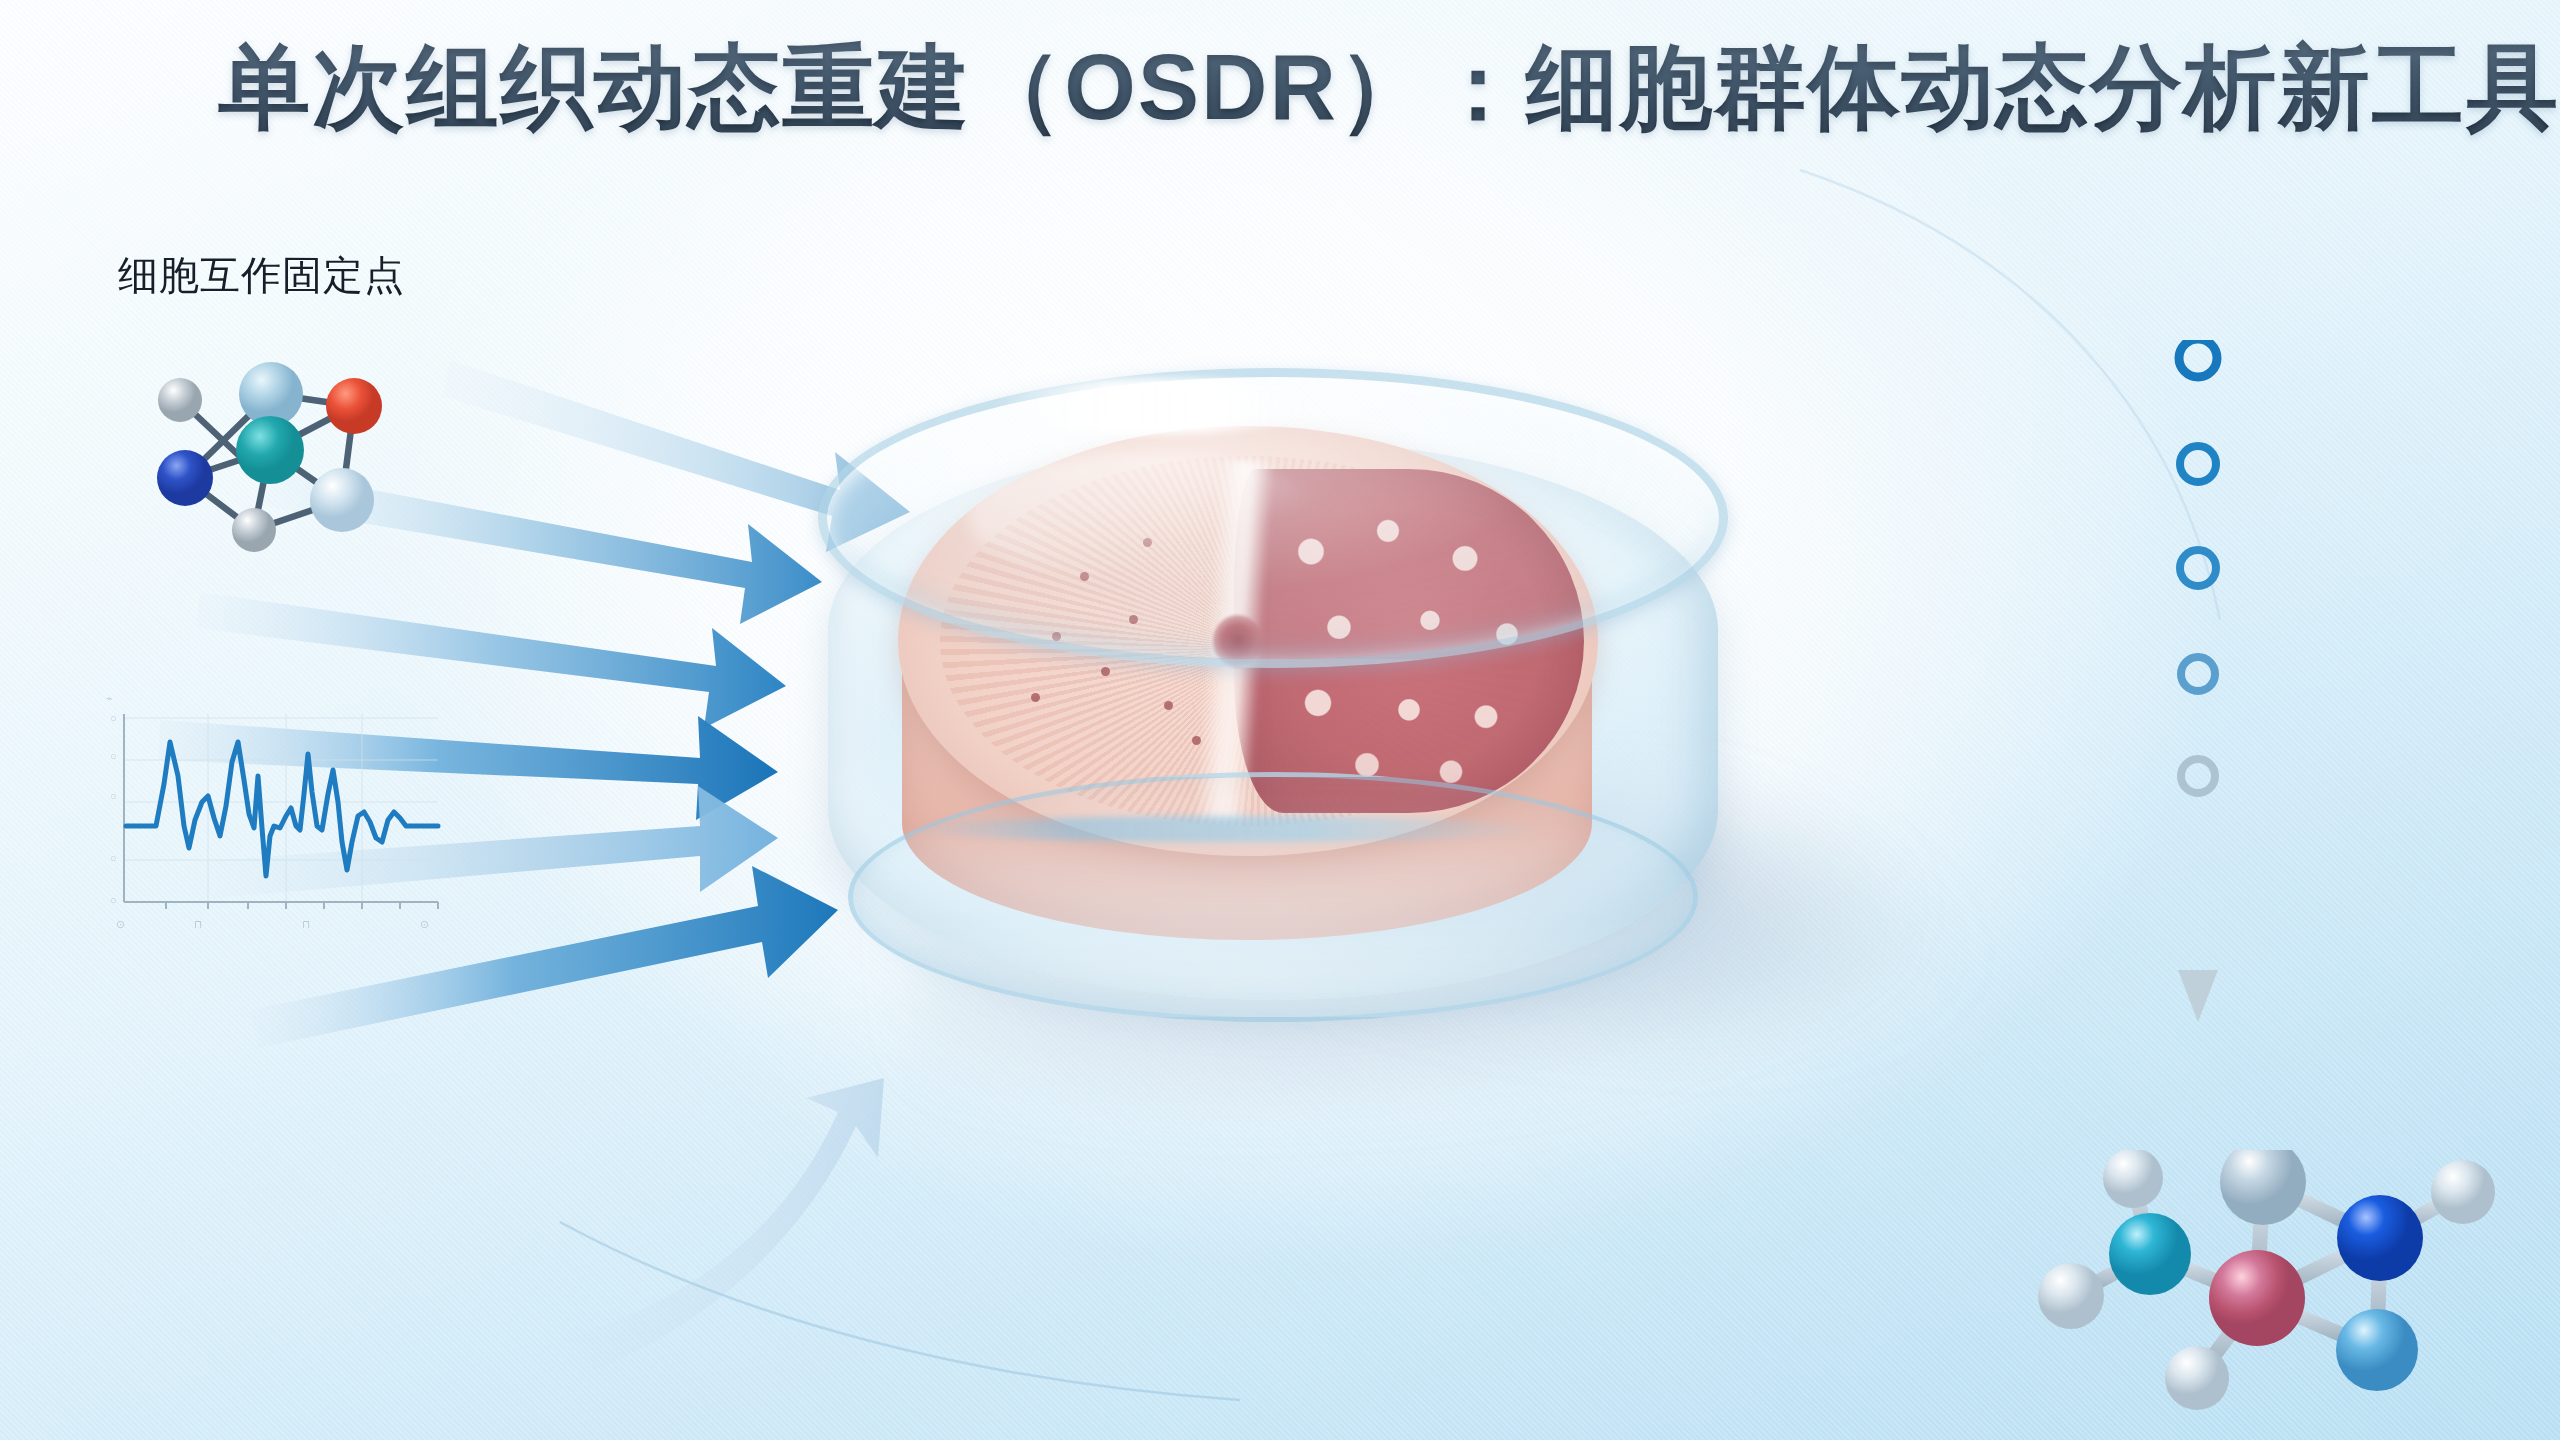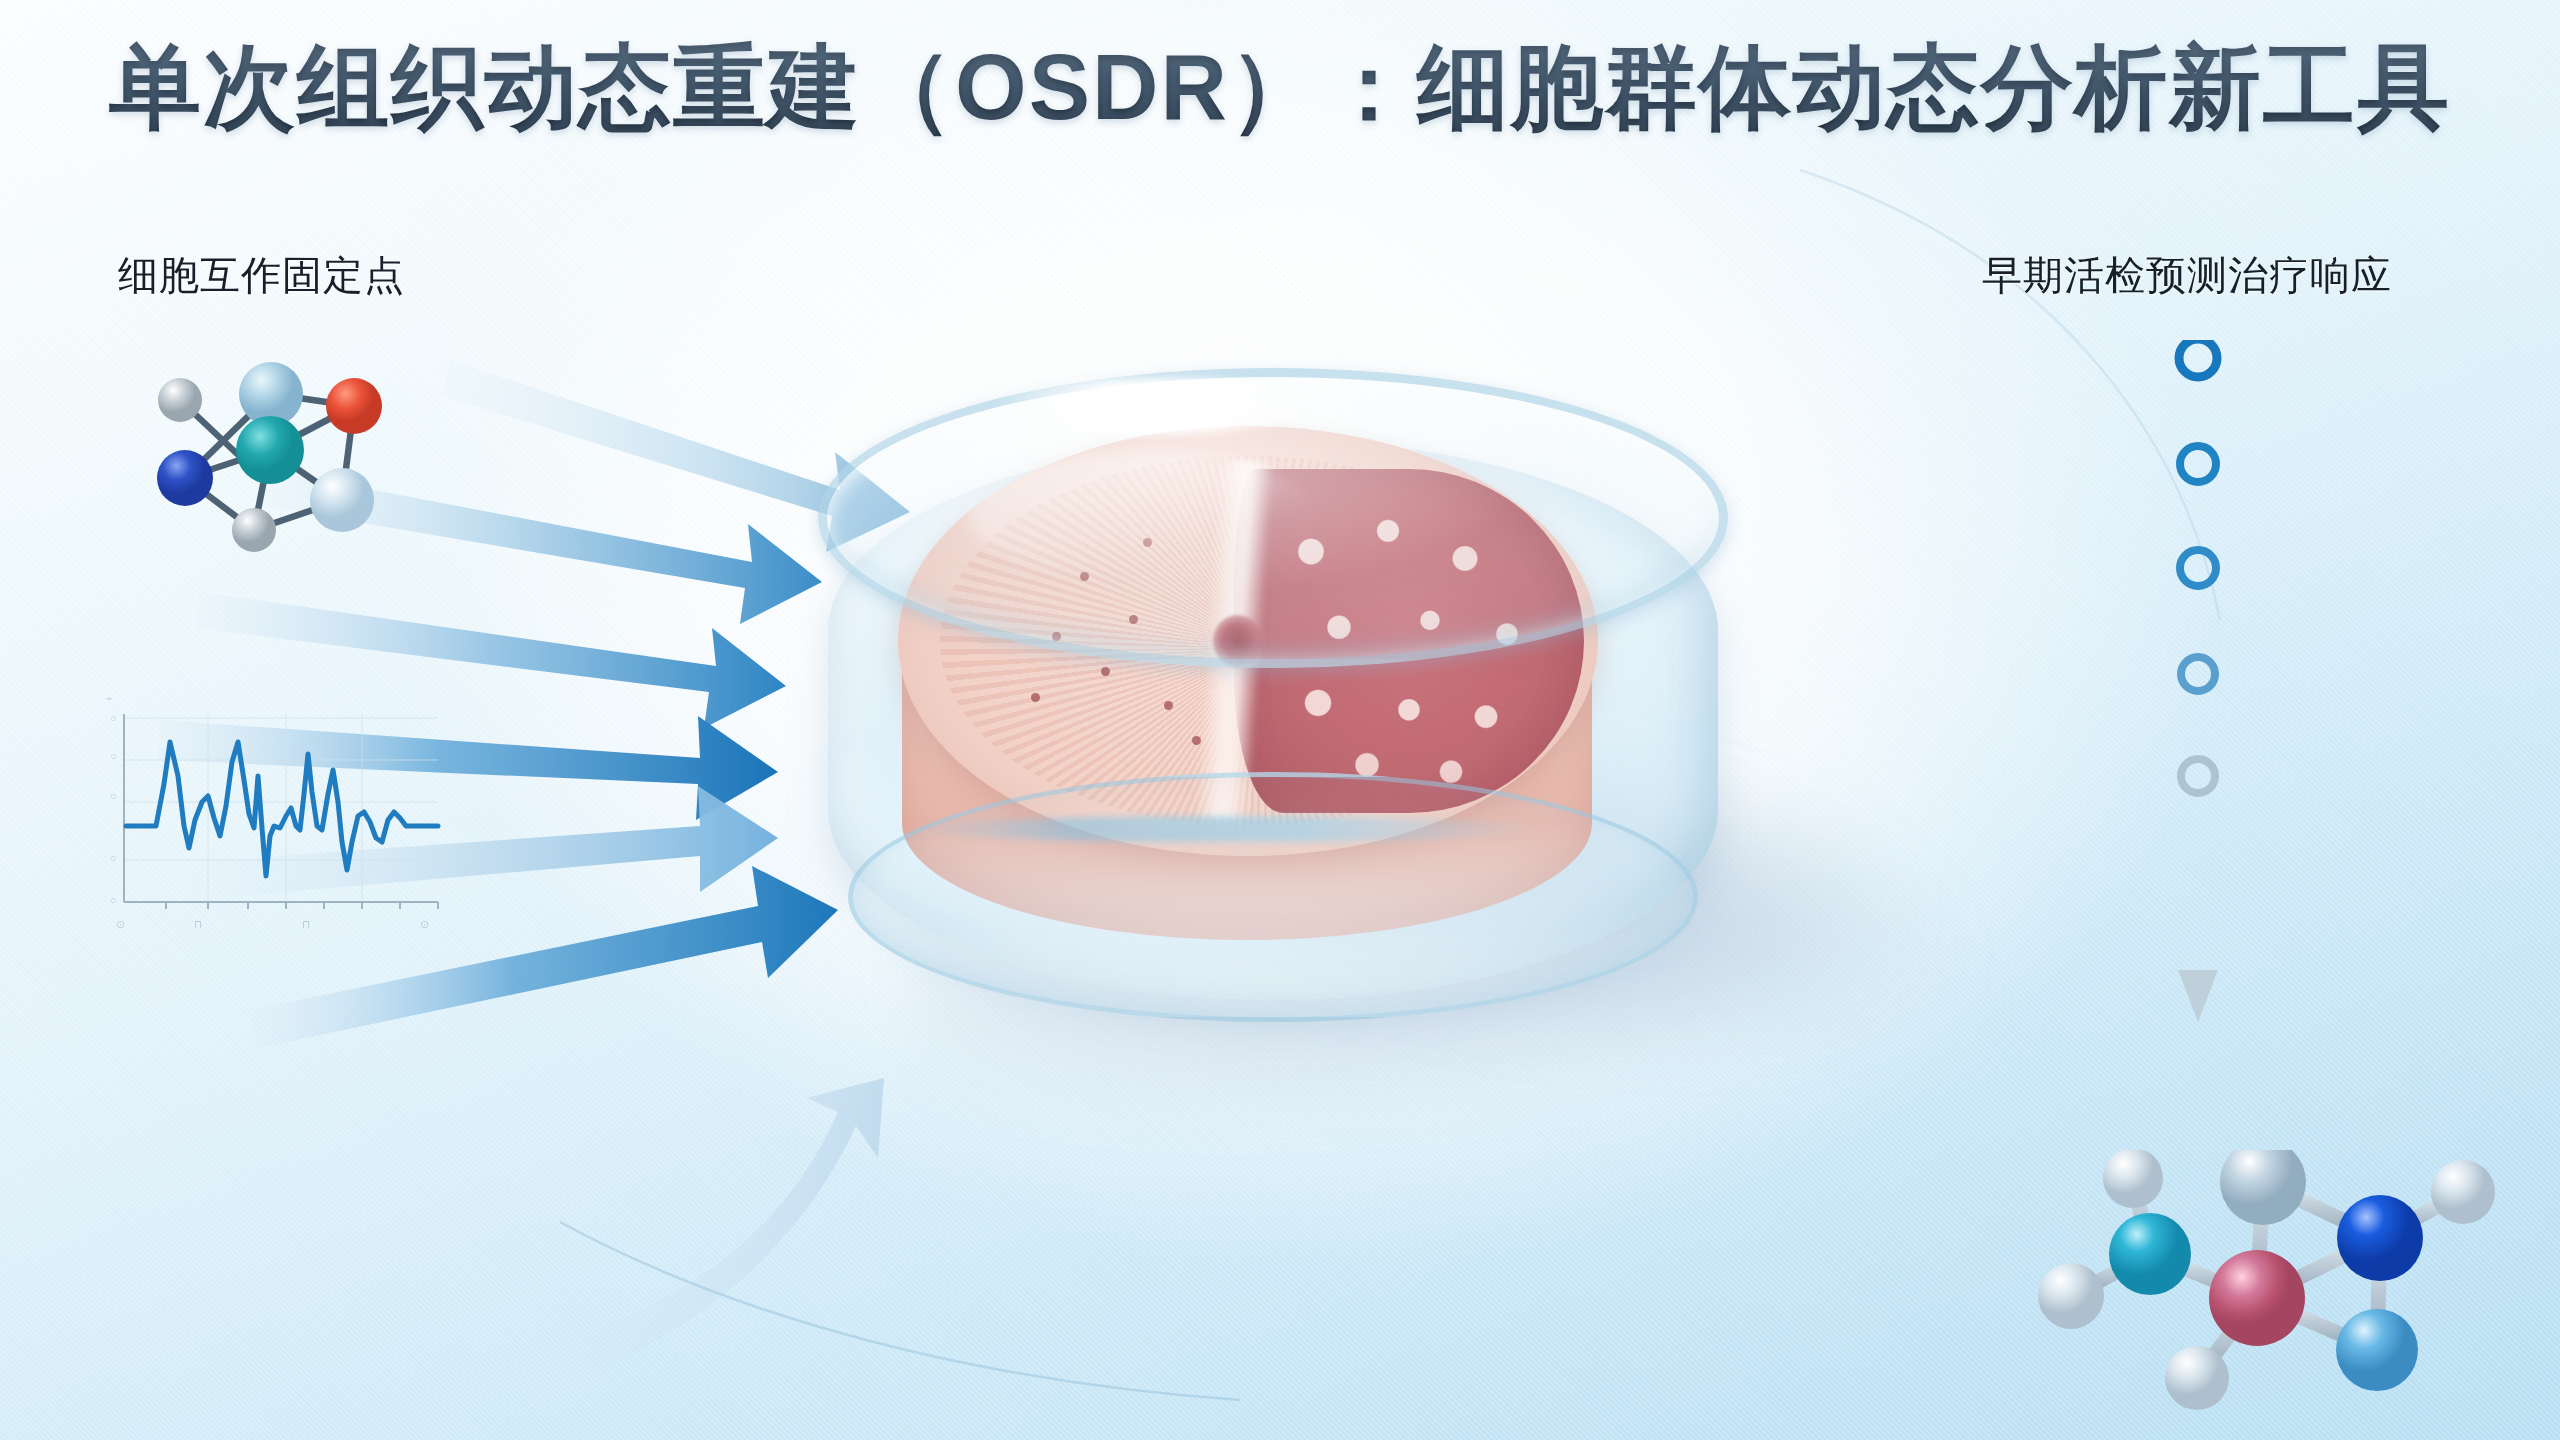--- a/index.html
+++ b/index.html
@@ -27,21 +27,21 @@
   #glow {
     position:absolute; left:44%; top:36%;
     width:1500px; height:1150px; transform:translate(-50%,-50%);
     background:radial-gradient(ellipse at center, rgba(255,255,255,.95) 0%, rgba(255,255,255,.55) 40%, rgba(255,255,255,0) 72%);
     pointer-events:none;
   }
 
   
   #title {
     position:absolute; left:0; top:26px; width:2560px;
-    text-align:center;
+    text-align:right;
     font-size:92px; font-weight:bold; letter-spacing:2px;
     color:#2e3f50;
     background:linear-gradient(180deg,#4b5d6e 0%, #2a3a4b 55%, #16222f 100%);
     -webkit-background-clip:text; background-clip:text;
     -webkit-text-fill-color:transparent;
     text-shadow:0 3px 7px rgba(120,150,175,.30);
     white-space:nowrap;
   }
 
   
@@ -392,21 +392,20 @@
     <path fill="none" stroke="#1f7cc0" stroke-width="5" stroke-linejoin="round" stroke-linecap="round" d="M 36,136 L 66,136 L 74,94 L 80,52 L 88,86 L 94,136 L 99,158 L 105,130
          L 112,112 L 118,106 L 124,128 L 130,146 L 136,116 L 142,72 L 148,52
          L 154,90 L 159,124 L 164,138 L 168,86 L 172,138 L 176,186 L 180,146
          L 184,136 L 190,138 L 196,126 L 201,118 L 206,136 L 210,140 L 214,104
          L 218,64 L 222,102 L 227,136 L 232,140 L 238,104 L 243,80 L 248,112
          L 252,152 L 257,180 L 262,152 L 268,126 L 274,122 L 280,132 L 286,148
          L 292,152 L 298,130 L 304,122 L 310,128 L 316,136 L 348,136"></path>
   </svg>
 
 
-  <div class="cap" style="left:1982px; top:248px;">早期活检预测治疗响应</div>
 
   <svg id="timeline" viewBox="0 0 140 700">
     <defs>
       <linearGradient id="tlGrad" x1="0" y1="0" x2="0" y2="1">
         <stop offset="0" stop-color="#1878bd"></stop>
         <stop offset="0.32" stop-color="#3f93cc"></stop>
         <stop offset="0.62" stop-color="#86b3cd"></stop>
         <stop offset="1" stop-color="#bccdd8"></stop>
       </linearGradient>
     </defs>

